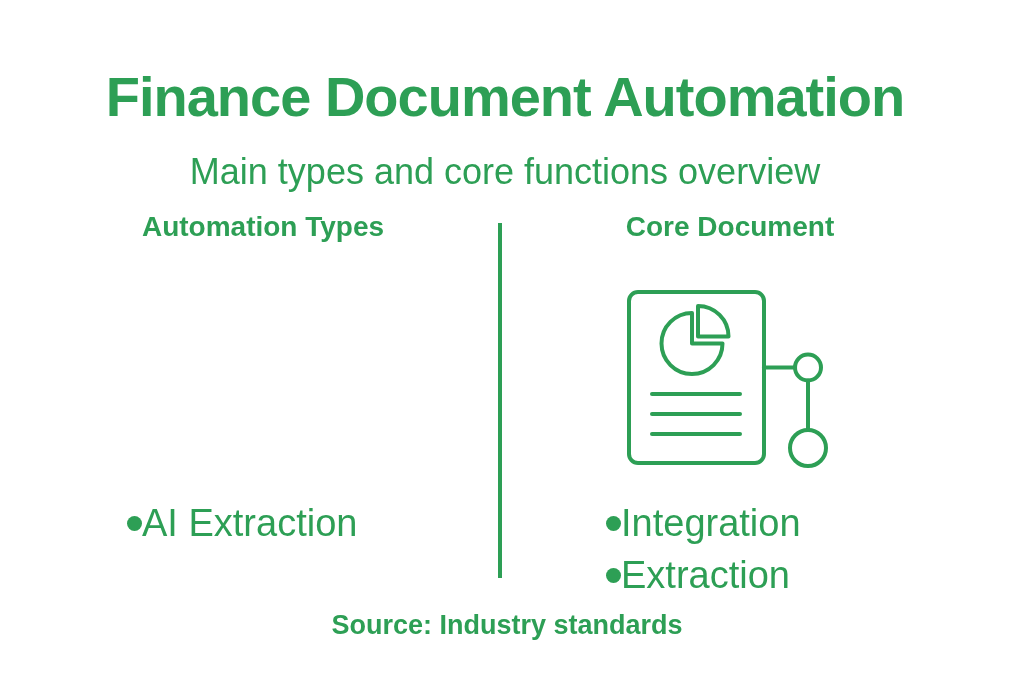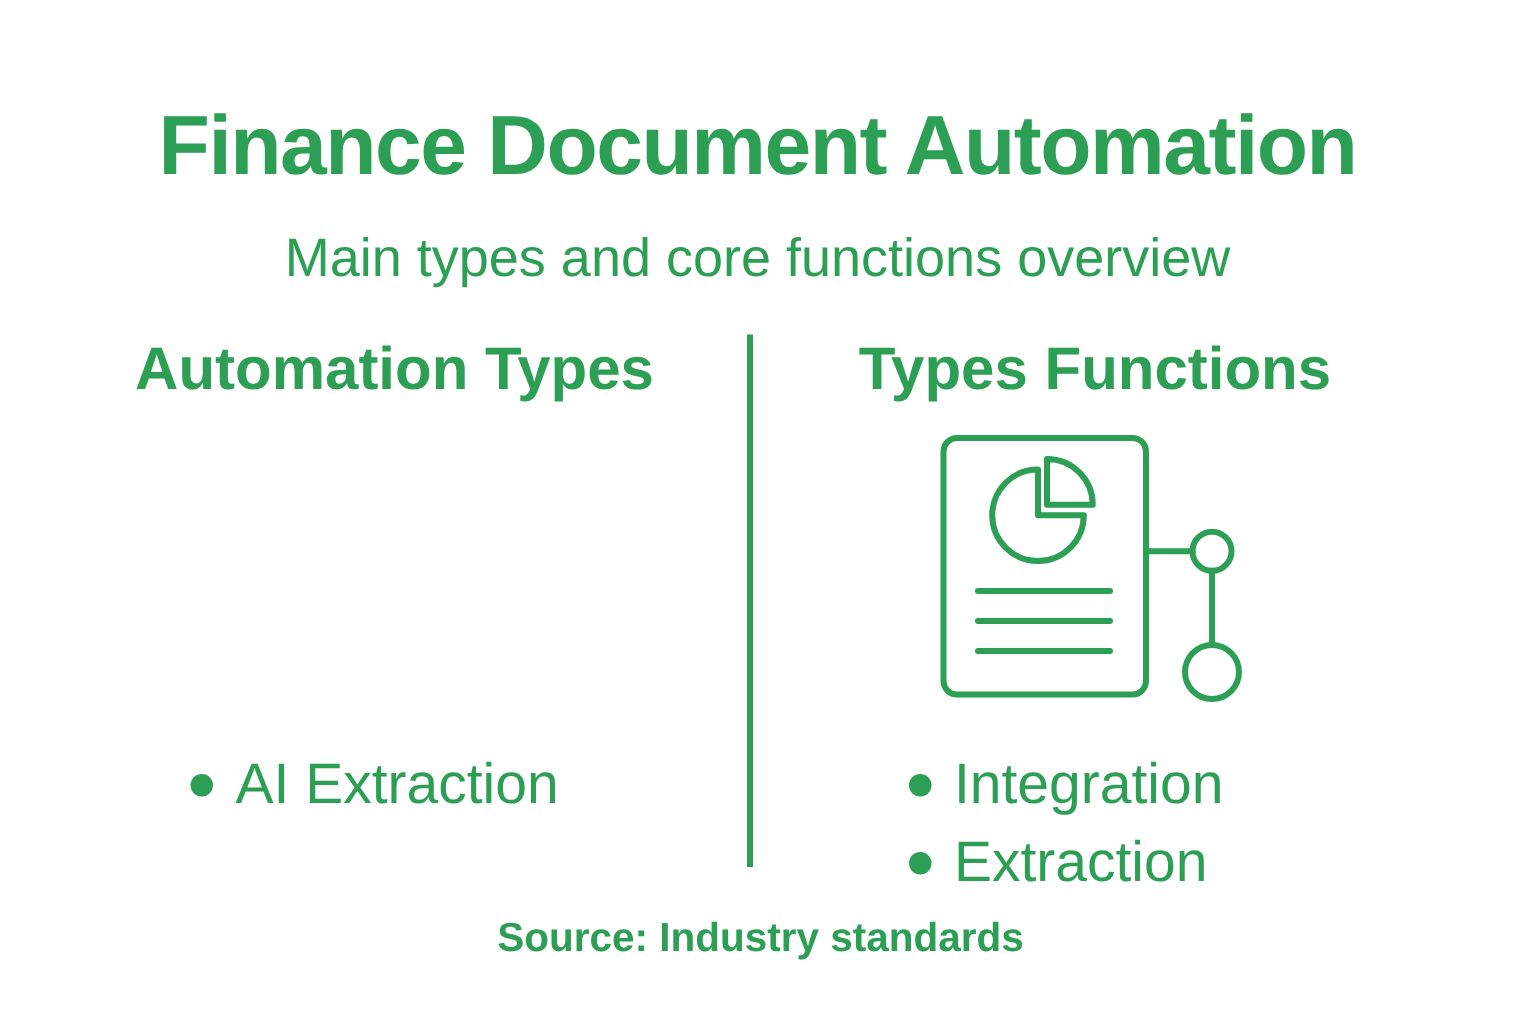--- a/index.html
+++ b/index.html
@@ -32,23 +32,23 @@
     top: 152px;
     left: 0;
     width: 1010px;
     text-align: center;
     font-size: 36px;
     font-weight: 400;
     line-height: 1.1;
   }
   .col-heading {
     position: absolute;
-    top: 224px;
+    top: 212px;
     transform: translateX(-50%);
-    font-size: 40px;
+    font-size: 28px;
     font-weight: 700;
     white-space: nowrap;
     line-height: 1.1;
   }
   .col-heading.left  { left: 263px; }
   .col-heading.right { left: 730px; }
   .divider {
     position: absolute;
     left: 498px;
     top: 223px;
@@ -56,21 +56,20 @@
     height: 355px;
     background: var(--accent, #2d9f55);
   }
   .icon-box { position: absolute; }
   .icon-box.left  { left: 160px; top: 282px; }
   .icon-box.right { left: 620px; top: 282px; }
   .bullet-row {
     position: absolute;
     display: flex;
     align-items: center;
-    gap: 15px;
     white-space: nowrap;
   }
   .bullet-dot {
     width: 15px;
     height: 15px;
     border-radius: 50%;
     background: var(--accent, #2d9f55);
     flex: 0 0 auto;
   }
   .bullet-label {
@@ -117,21 +116,21 @@
 </style>
 </head>
 <body>
 
 <div class="canvas">
 
   <div class="title">Finance Document Automation</div>
   <div class="subtitle">Main types and core functions overview</div>
 
   <div class="col-heading left">Automation Types</div>
-  <div class="col-heading right">Types Functions</div>
+  <div class="col-heading right">Core Document</div>
 
   <div class="divider"></div>
 
 
   <div class="icon-box right">
     <svg width="220" height="190" viewBox="620 282 220 190">
       <g>
         <rect class="stroke" x="629" y="292" width="135" height="171" rx="9"></rect>
         <path class="stroke" d="M 692,313 A 30.5,30.5 0 1 0 722.5,343.5 L 692,343.5 Z"></path>
         <path class="stroke" d="M 698,306 A 30.5,30.5 0 0 1 728.5,336.5 L 698,336.5 Z"></path>

